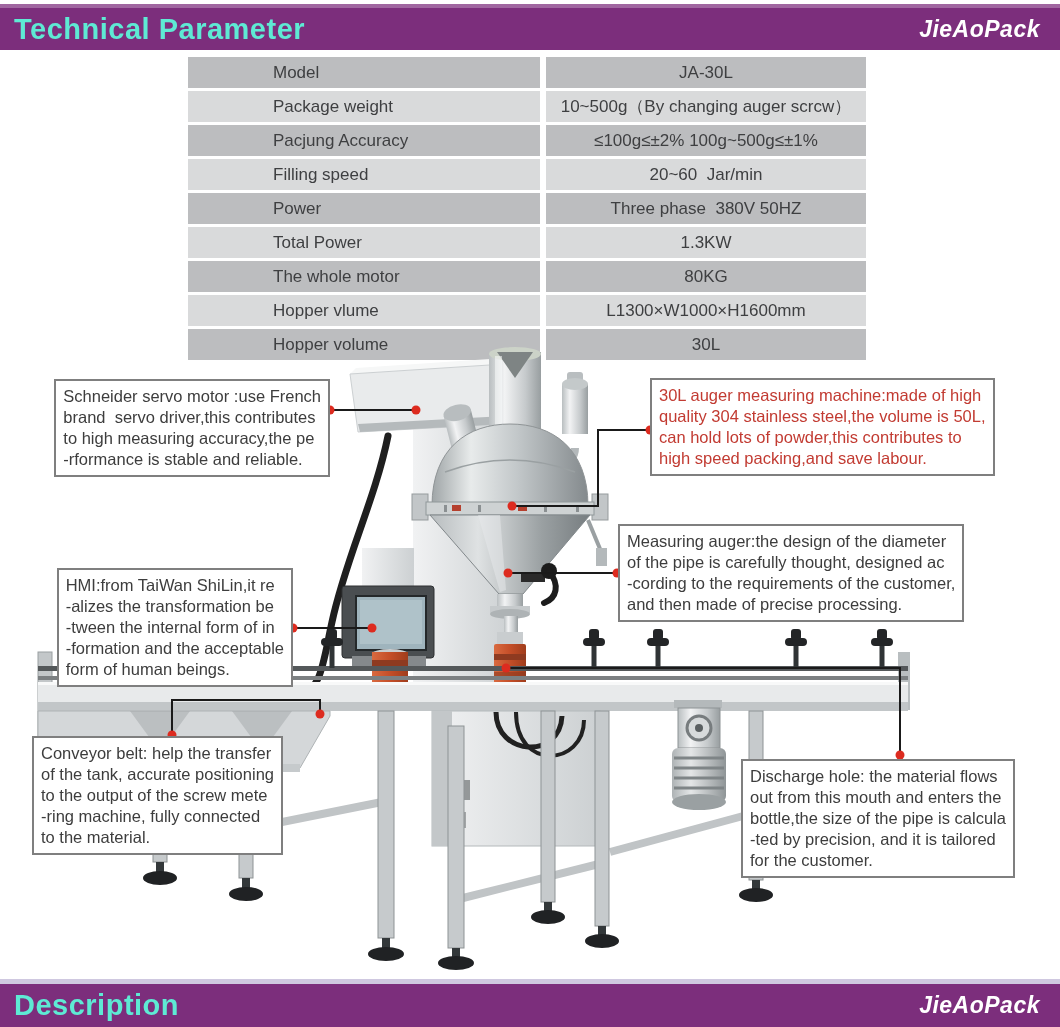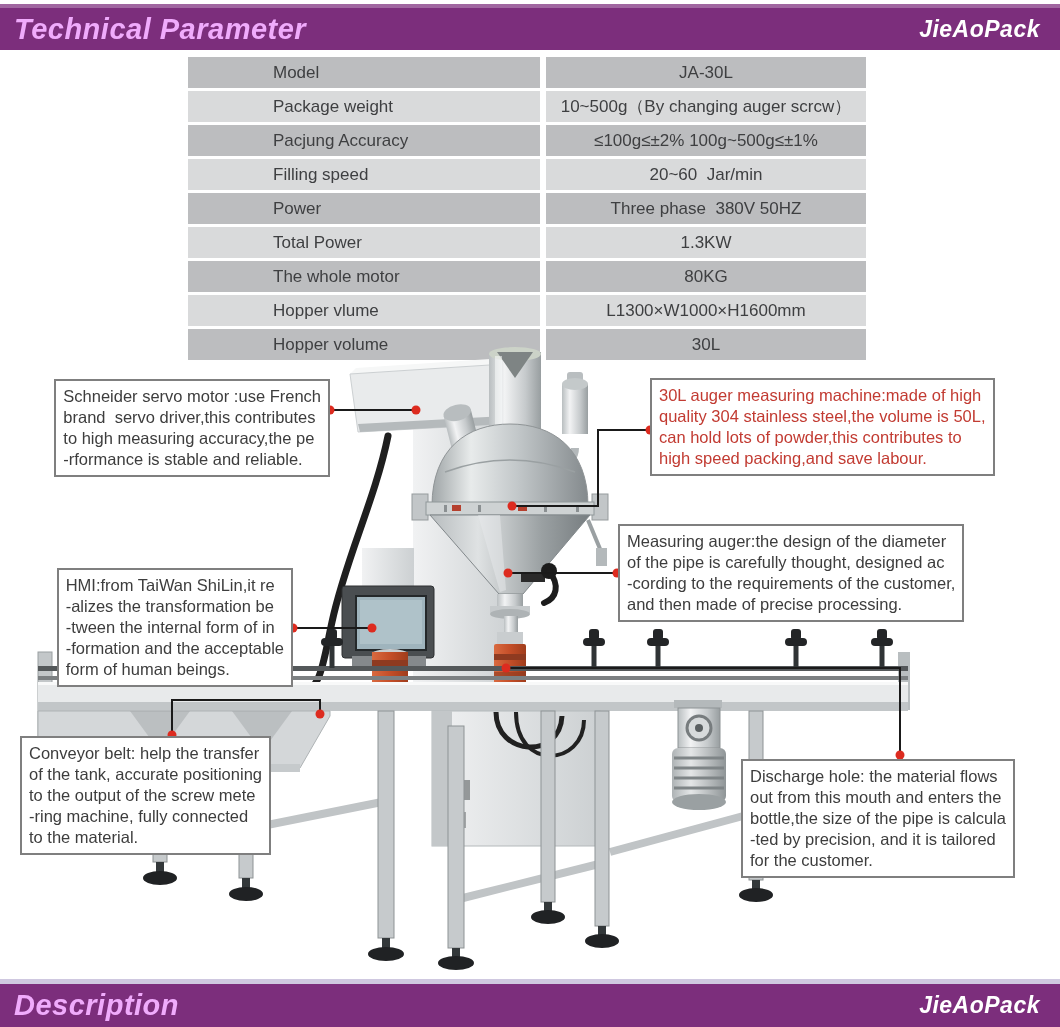--- a/index.html
+++ b/index.html
@@ -3,39 +3,39 @@
 <meta charset="utf-8">
 <style>
   html,body{margin:0;padding:0;background:#ffffff;}
   .page{position:relative;width:1060px;height:1027px;background:#ffffff;overflow:hidden;
         font-family:"Liberation Sans",sans-serif;}
   
   .bar{position:absolute;left:0;right:0;background:#7c2e7c;display:flex;align-items:center;
        justify-content:space-between;box-sizing:border-box;}
   .topbar{top:4px;height:46px;border-top:4px solid #a066a0;}
   .bottombar{top:979px;height:48px;border-top:5px solid #cfc8e0;}
-  .bar-title{color:#f0abfc;font-size:29px;font-weight:bold;letter-spacing:.5px;padding-left:14px;font-style:italic;}
+  .bar-title{color:#5eead4;font-size:29px;font-weight:bold;letter-spacing:.5px;padding-left:14px;}
   .bar-brand{color:#ffffff;font-size:23px;font-weight:bold;font-style:italic;padding-right:20px;letter-spacing:.5px;}
   
   .spec-table{position:absolute;left:188px;top:57px;width:678px;display:flex;flex-direction:column;gap:3px;}
   .spec-row{display:flex;gap:6px;height:31px;}
   .spec-cell{box-sizing:border-box;display:flex;align-items:center;font-size:17px;color:#3e3f41;}
   .spec-label{width:352px;padding-left:85px;}
   .spec-value{flex:1;justify-content:center;white-space:pre;text-align:center;}
   .spec-row:nth-child(odd) .spec-cell{background:#bcbdbf;}
   .spec-row:nth-child(even) .spec-cell{background:#d9dadb;}
   
   .callout{position:absolute;background:#ffffff;border:2px solid #7f7f7f;color:#3d3d3d;
            font-size:16.5px;line-height:21px;padding:5px 7px;white-space:pre;z-index:5;}
   .callout.red{color:#c23b32;}
   .co-servo{right:730px;top:366px;margin-top:13px;}
   .co-auger{left:650px;top:378px;}
   .co-measuring{left:618px;top:524px;}
   .co-hmi{right:767px;top:568px;}
-  .co-conveyor{left:20px;top:736px;}
+  .co-conveyor{left:32px;top:736px;}
   .co-discharge{left:741px;top:759px;}
   
   .machine-svg{position:absolute;left:0;top:0;width:1060px;height:1027px;pointer-events:none;z-index:3;}
 </style>
 </head>
 <body>
 
 <div class="page">
 
   <div class="bar topbar">

